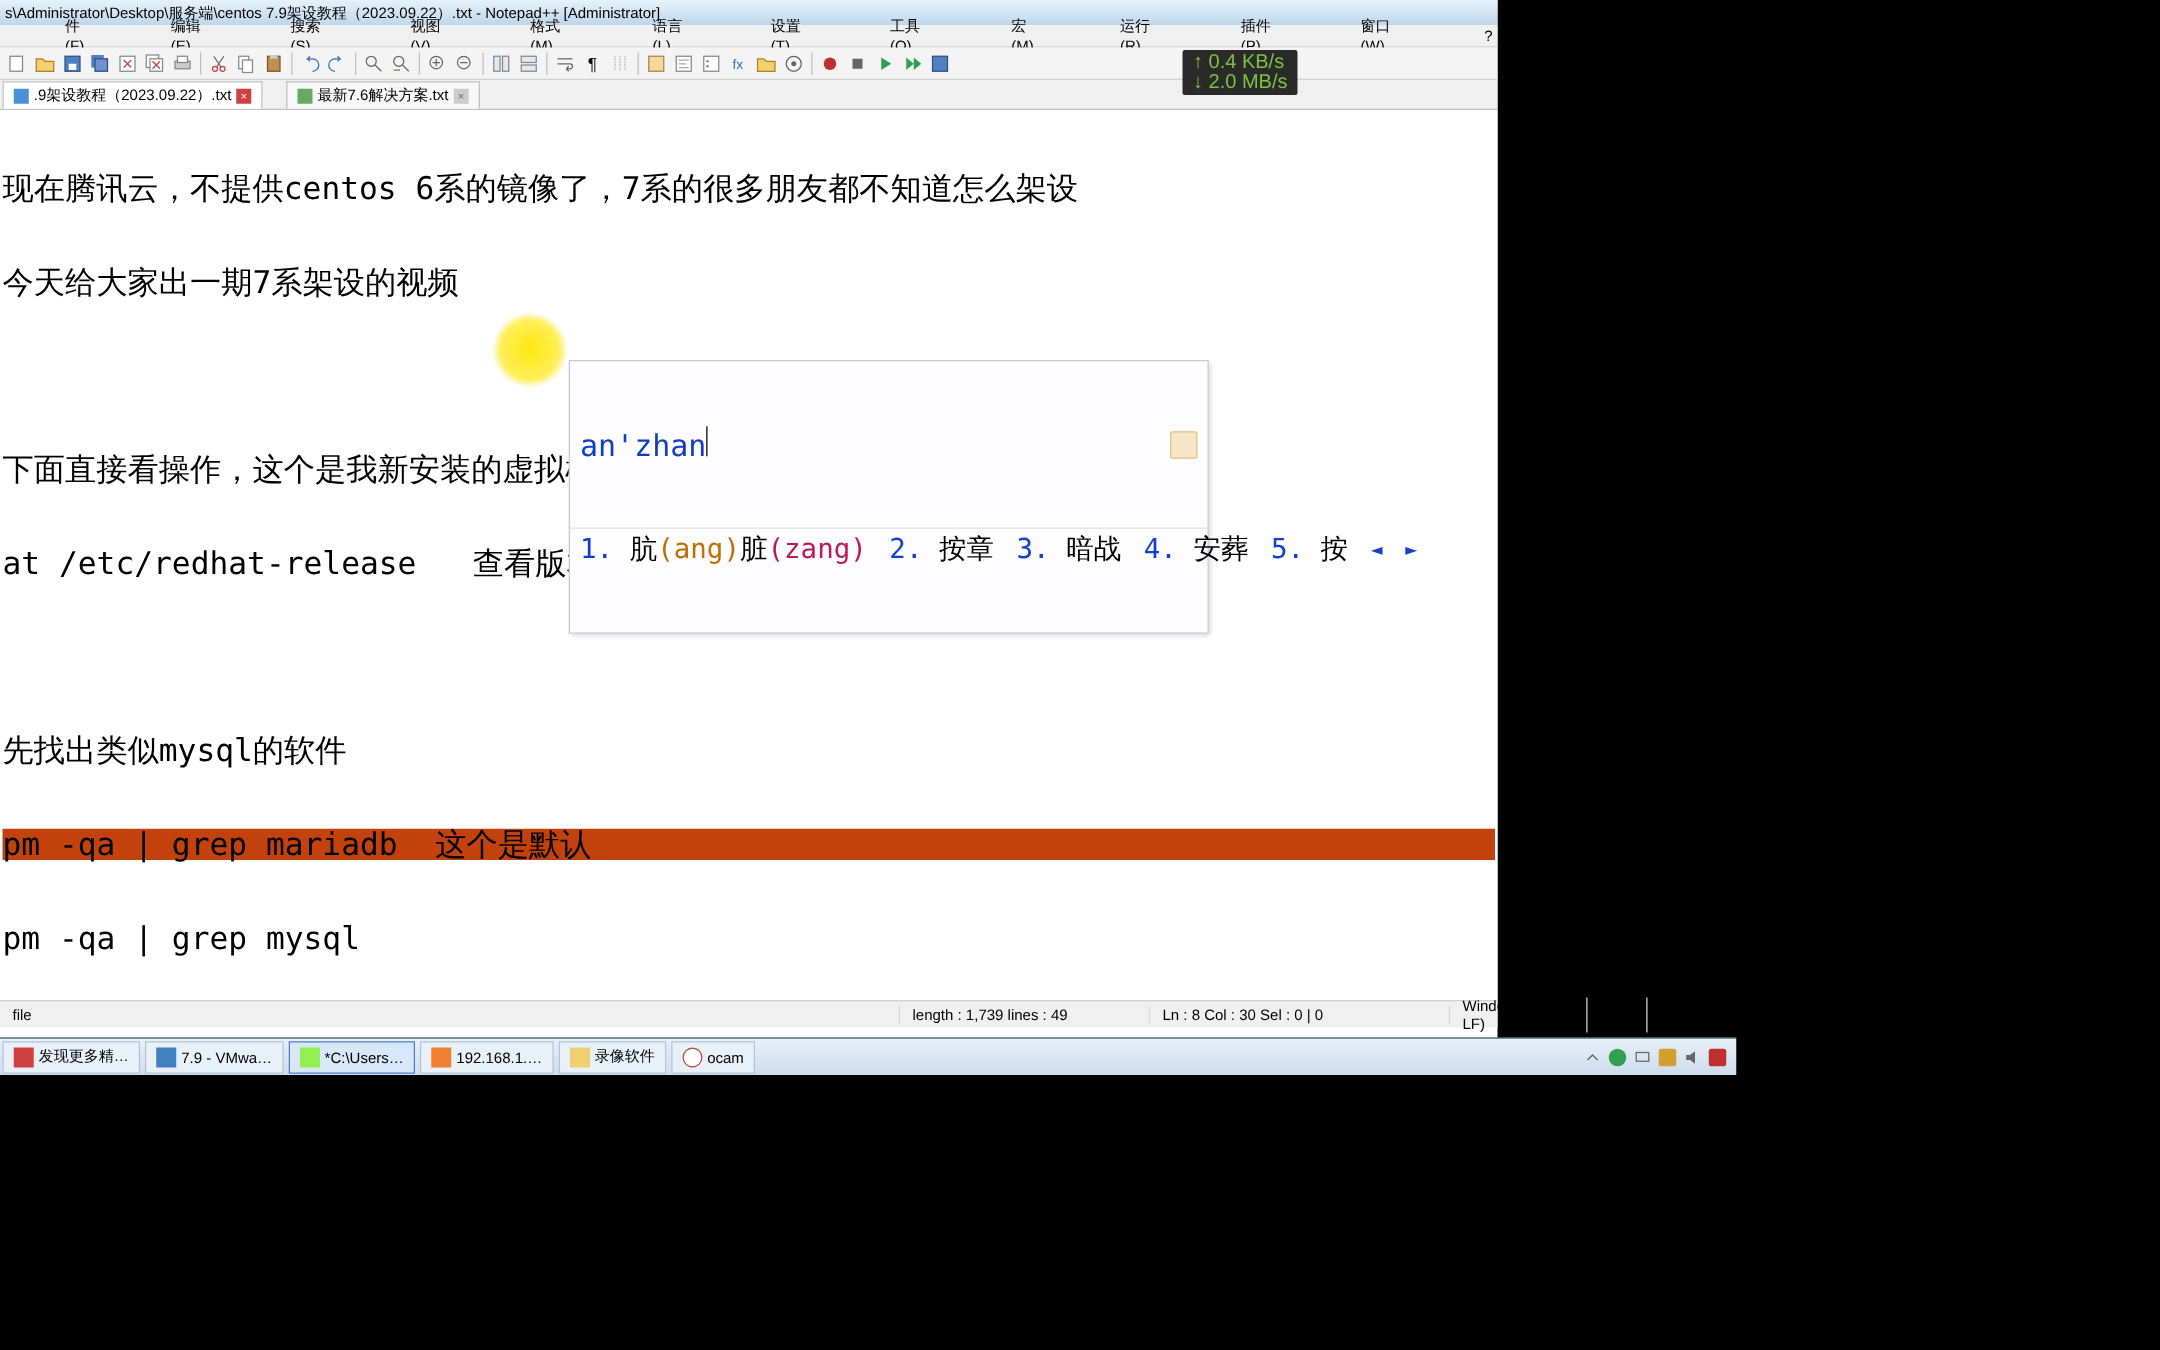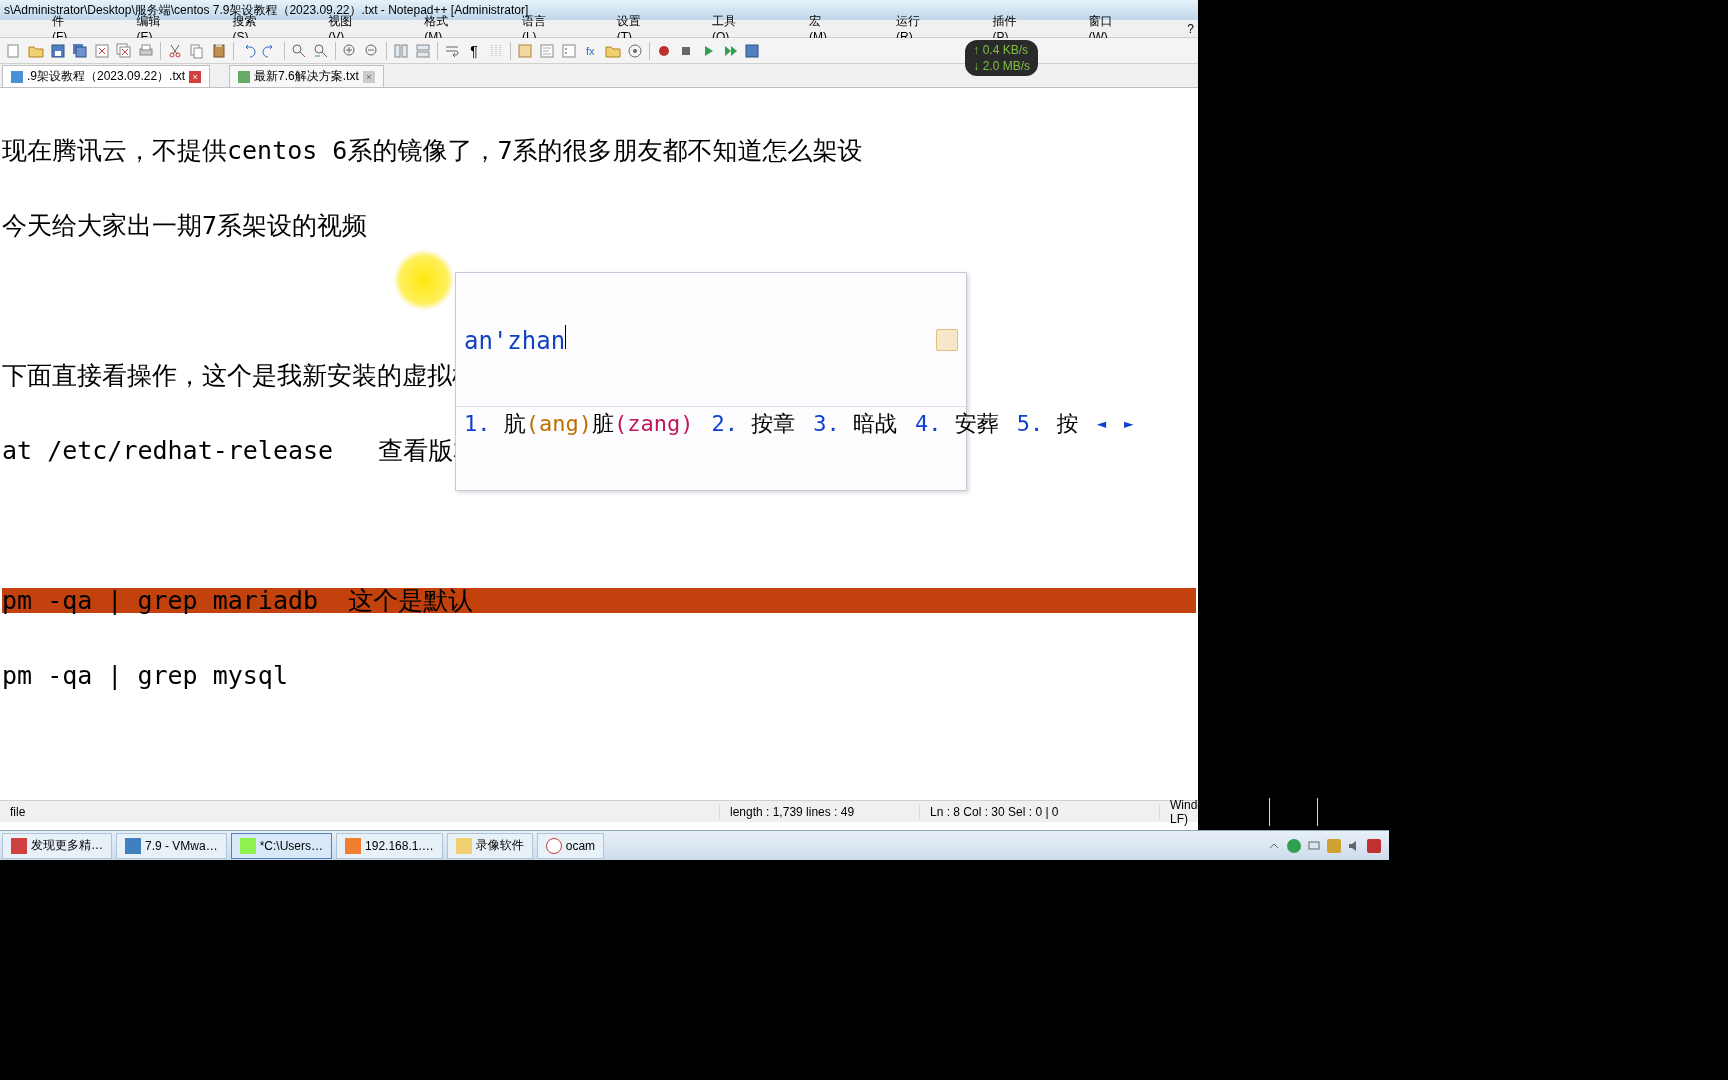--- a/index.html
+++ b/index.html
@@ -51,23 +51,23 @@
   display: flex; align-items: center; justify-content: center;
   border: 1px solid transparent;
   font-size: 12px;
 }
 .speed-box {
   position: absolute;
   right: 160px;
   top: 2px;
   background: #2a2a2a;
   color: #7ec040;
-  font-size: 12px;
+  font-size: 16px;
   padding: 2px 8px;
-  border-radius: 12px;
+  border-radius: 2px;
   line-height: 16px;
 }
 .tabbar {
   height: 24px;
   background: #f0f0f0;
   display: flex;
   align-items: flex-end;
   padding: 0 2px;
   border-bottom: 1px solid #c0c0c0;
 }
@@ -406,20 +406,21 @@
     </div>
   </div>
 
   <div class="editor">
     <div class="line">现在腾讯云，不提供centos 6系的镜像了，7系的很多朋友都不知道怎么架设</div>
     <div class="line">今天给大家出一期7系架设的视频</div>
     <div class="line"></div>
     <div class="line">下面直接看操作，这个是我新安装的虚拟机 centos 7.9</div>
     <div class="line">at /etc/redhat-release   查看版本</div>
     <div class="line"></div>
+    <div class="line">先找出类似mysql的软件</div>
     <div class="line current-line">pm -qa | grep mariadb  这个是默认</div>
     <div class="line">pm -qa | grep mysql</div>
     
     
     
     
     
     
     
     
@@ -430,21 +431,21 @@
     
     
     
     
     
     
     
 
     <div class="highlight-caret" style="left:394px; top:162px;"></div>
 
-    <div class="ime" style="left:455px; top:184px; width:512px;">
+    <div class="ime" style="left:455px; top:200px; width:512px;">
       <div class="ime-input">
         <span><span>an'zhan</span><span class="caret"></span></span>
         <span class="ime-logo"></span>
       </div>
       <div class="ime-cand">
         <span><span class="num">1.</span> <span>肮</span><span class="py-ang">(ang)</span><span>脏</span><span class="py-zang">(zang)</span></span>
         <span><span class="num">2.</span> <span>按章</span></span>
         <span><span class="num">3.</span> <span>暗战</span></span>
         <span><span class="num">4.</span> <span>安葬</span></span>
         <span><span class="num">5.</span> <span>按</span></span>

